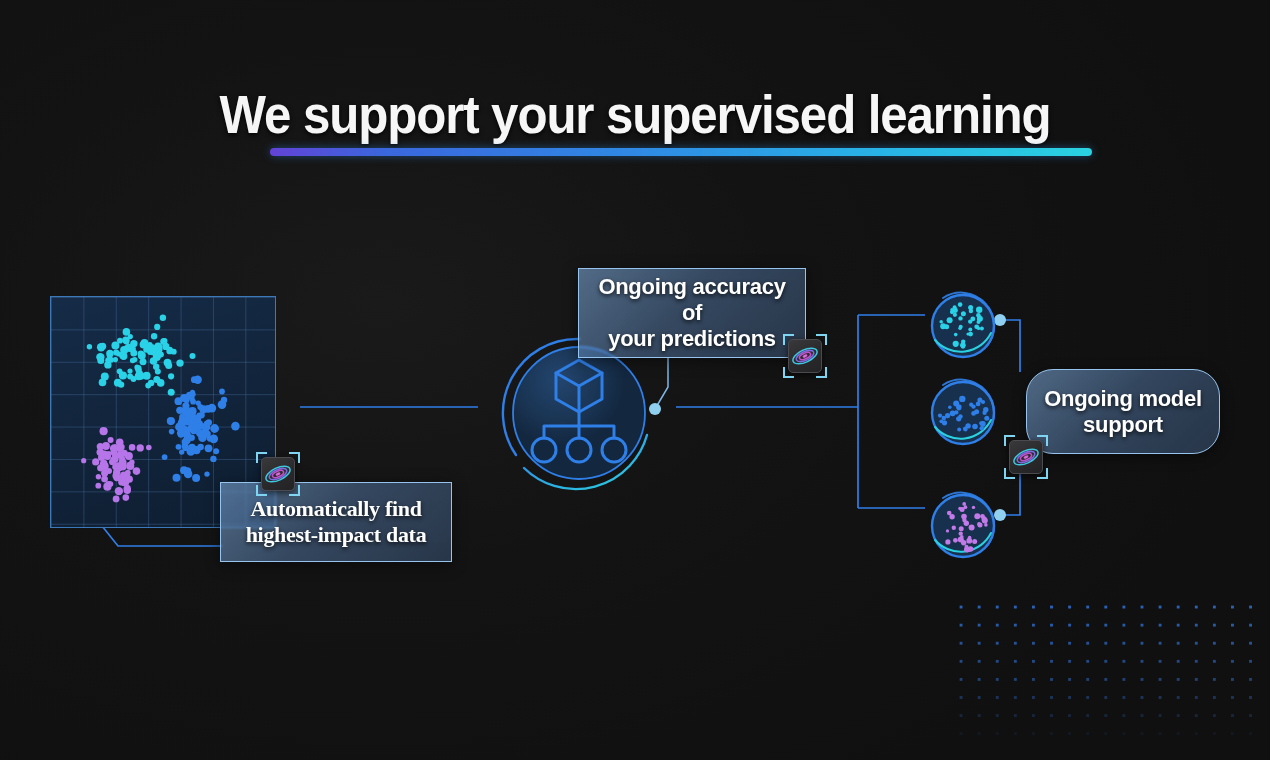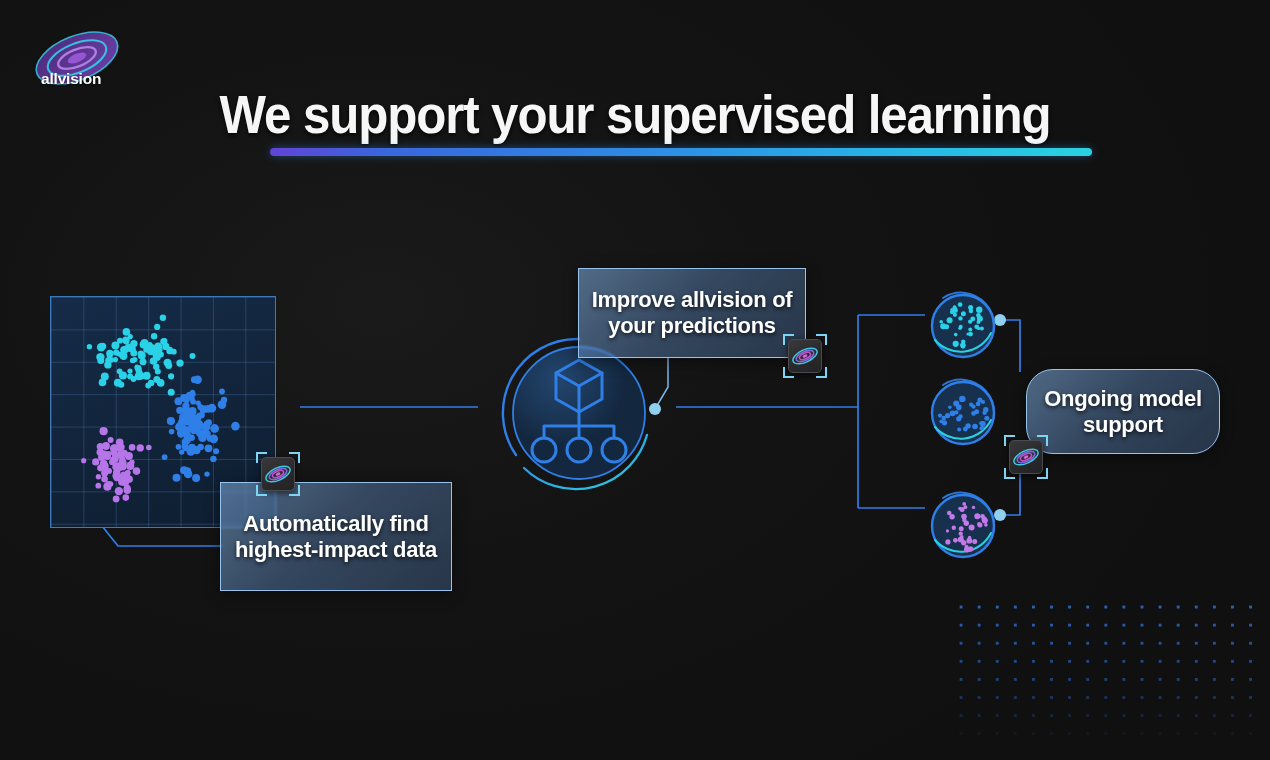--- a/index.html
+++ b/index.html
@@ -97,21 +97,21 @@
     backdrop-filter: blur(1px);
   }
   .card .card-label {
     font-size: 22px; font-weight: 700; line-height: 1.18;
     color: #ffffff;
     text-shadow: 0 2px 4px rgba(0,0,0,.75);
     letter-spacing: -0.3px;
     white-space: pre-line;
     padding: 0 12px;
   }
-  #card-1 { left: 220px; top: 482px; width: 232px; height: 109px; }
+  #card-1 { left: 220px; top: 482px; width: 232px; height: 80px; font-family: Liberation Serif, serif; }
   #card-2 { left: 578px; top: 268px; width: 228px; height: 90px; }
   #card-3 { left: 1026px; top: 369px; width: 194px; height: 85px; border-radius: 27px; }
 
   
   .badge { position: absolute; width: 44px; height: 44px; }
   #badge-1 { left: 256px; top: 452px; }
   #badge-2 { left: 783px; top: 334px; }
   #badge-3 { left: 1004px; top: 435px; }
   .badge .chip {
     position: absolute; left: 5px; top: 5px; width: 34px; height: 34px;
@@ -126,38 +126,20 @@
   .badge .bl-tl { left: 0; top: 0; border-right: none; border-bottom: none; }
   .badge .bl-tr { right: 0; top: 0; border-left: none; border-bottom: none; }
   .badge .bl-bl { left: 0; bottom: 0; border-right: none; border-top: none; }
   .badge .bl-br { right: 0; bottom: 0; border-left: none; border-top: none; }
 </style>
 </head>
 <body>
 
 <div id="stage">
 
-  <div id="logo">
-    <svg class="logo-svg" width="100" height="70" viewBox="0 0 100 70">
-      <defs>
-        <linearGradient id="lgA" x1="0" y1="0" x2="1" y2="1">
-          <stop offset="0" stop-color="#4b2b7a"></stop>
-            <stop offset="1" stop-color="#6d3fa8"></stop>
-        </linearGradient>
-      </defs>
-      <g transform="rotate(-22 50 34)">
-        <ellipse cx="50" cy="34" rx="43" ry="22" fill="url(#lgA)"></ellipse>
-        <ellipse cx="50" cy="34" rx="43" ry="22" fill="none" stroke="#35c9e8" stroke-width="1.6" opacity=".85"></ellipse>
-        <ellipse cx="50" cy="34" rx="31" ry="14.5" fill="none" stroke="#35c9e8" stroke-width="2" opacity=".95"></ellipse>
-        <ellipse cx="50" cy="34" rx="20" ry="8.5" fill="none" stroke="#b07de0" stroke-width="2.4"></ellipse>
-        <ellipse cx="50" cy="34" rx="10" ry="4.2" fill="#9a57d6" opacity=".95"></ellipse>
-      </g>
-    </svg>
-    <div class="logo-text">allvision</div>
-  </div>
 
   <div id="title">We support your supervised learning</div>
   <div id="title-rule"></div>
 
   <div id="dotgrid"></div>
 
   <svg id="wires">
     <g stroke="#2f7fe8" stroke-width="1.7" fill="none" shape-rendering="geometricPrecision">
 
       <line x1="300" y1="407" x2="478" y2="407"></line>
@@ -611,21 +593,21 @@
           <circle cx="55.0" cy="36.9" r="2.5"></circle>
         </g>
     </svg>
   </div>
 
   <div class="card" id="card-1">
     <div class="card-label">Automatically find
 highest-impact data</div>
   </div>
   <div class="card" id="card-2">
-    <div class="card-label">Improve allvision of
+    <div class="card-label">Ongoing accuracy of
 your predictions</div>
   </div>
   <div class="card" id="card-3">
     <div class="card-label">Ongoing model
 support</div>
   </div>
 
   <div class="badge" id="badge-1">
     <div class="chip">
       <svg width="30" height="30" viewBox="0 0 30 30">

